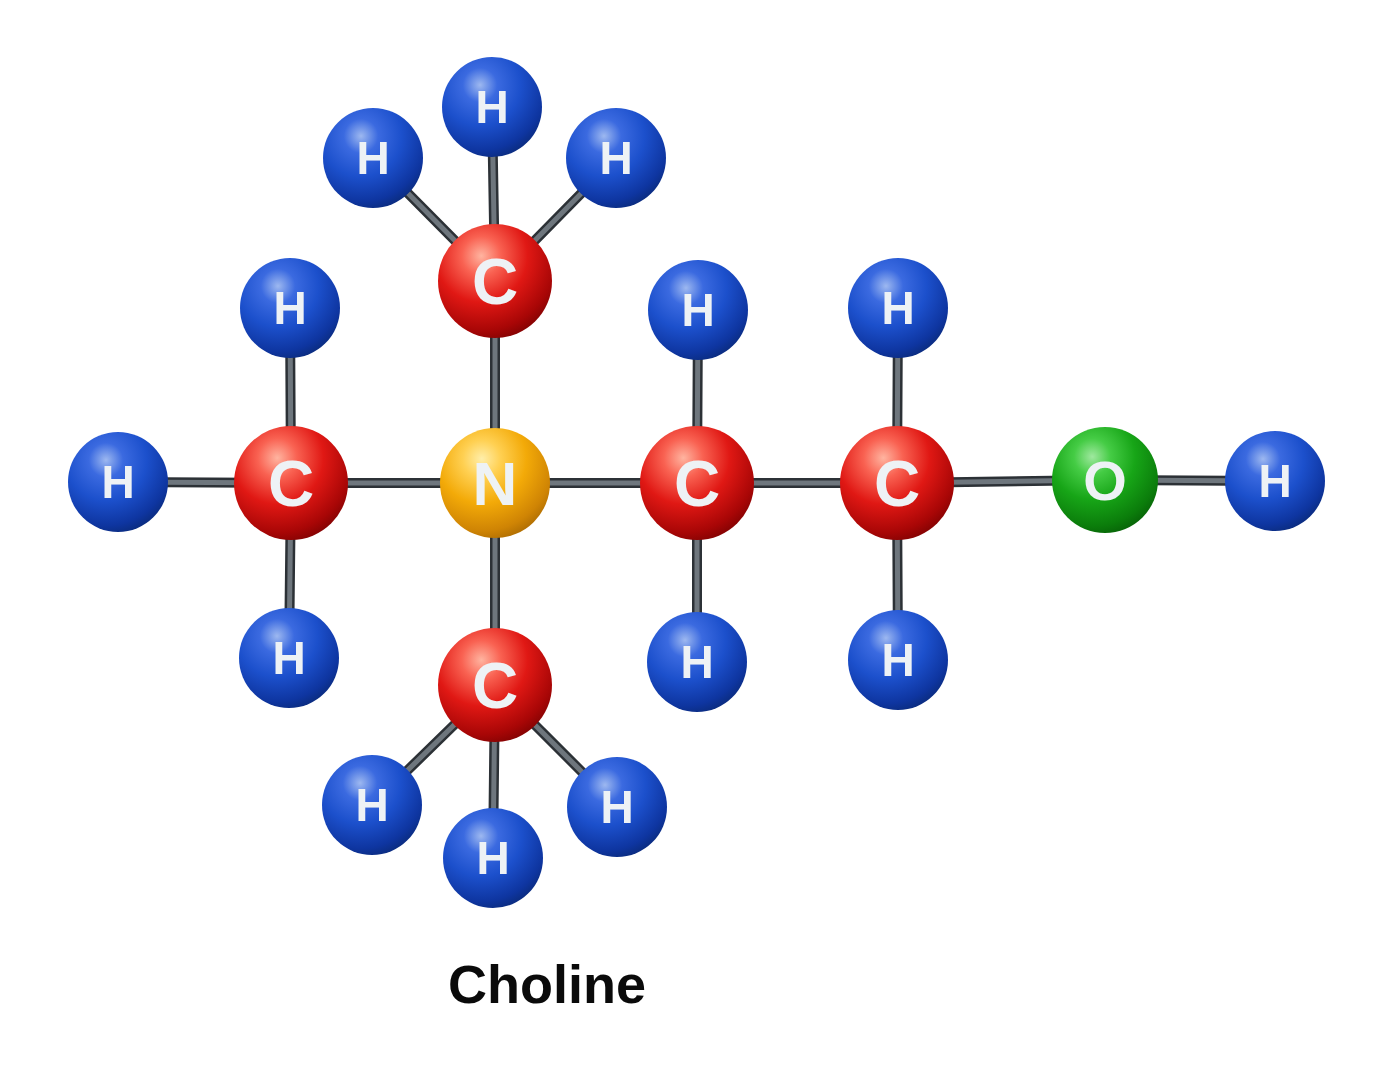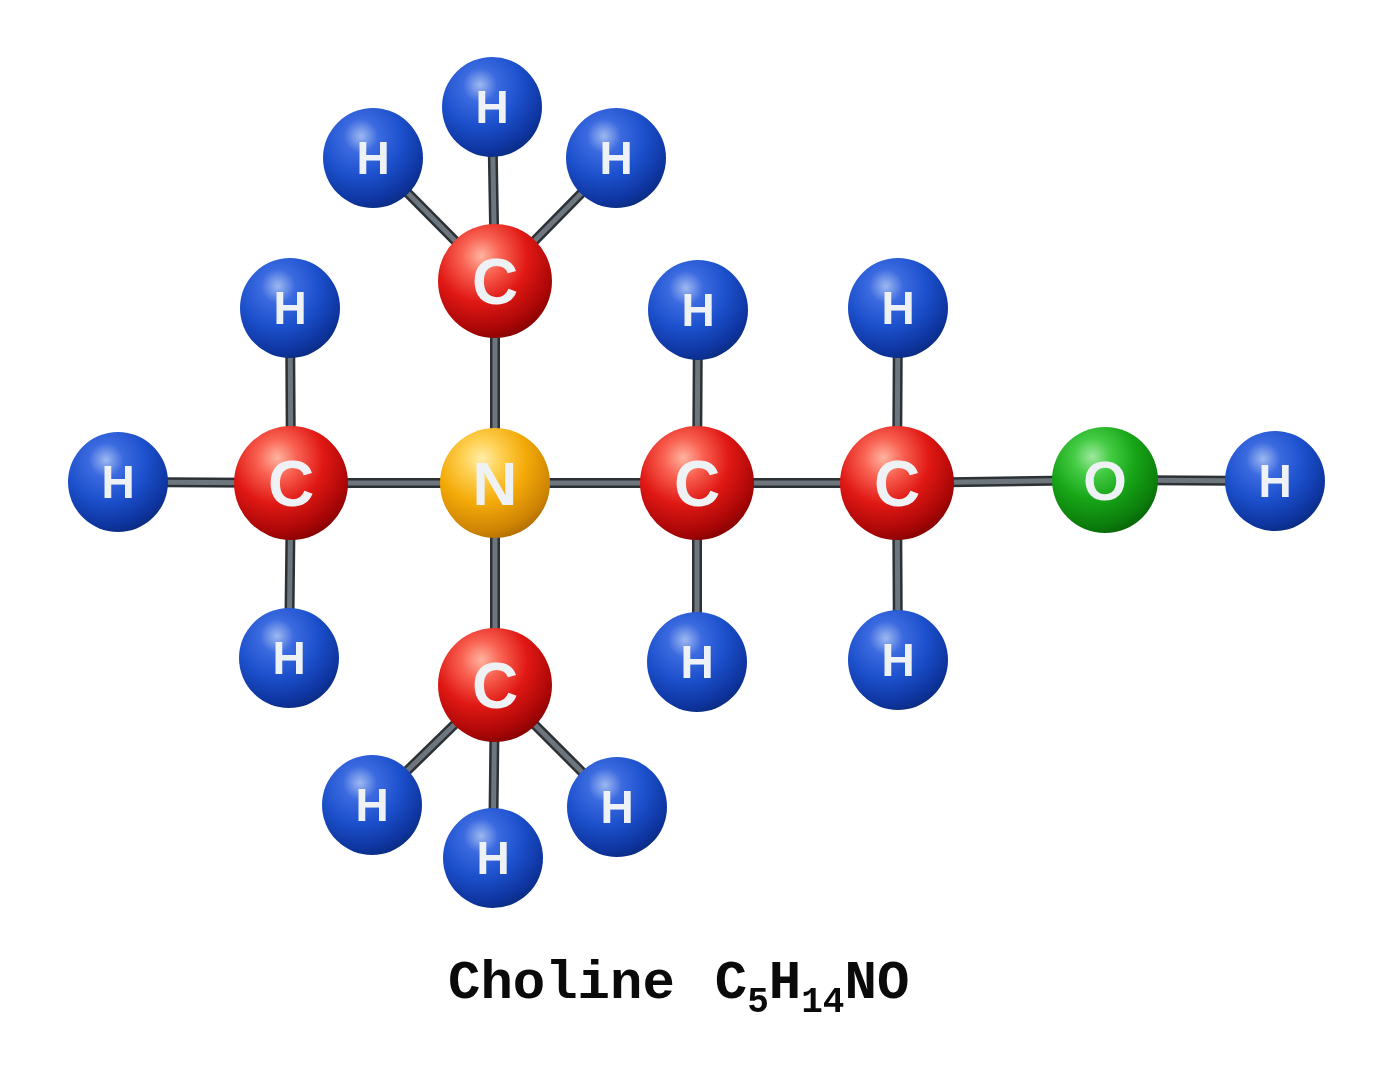--- a/index.html
+++ b/index.html
@@ -27,22 +27,22 @@
     font-weight: bold;
     text-anchor: middle;
     pointer-events: none;
   }
   .caption {
     position: absolute;
     left: 448px;
     top: 956px;
     display: flex;
     align-items: center;
-    gap: 40px;
-    font-family: Liberation Mono, monospace;
+    gap: 67px;
+    font-family: Liberation Sans, sans-serif;
     font-weight: bold;
     font-size: 54px;
     line-height: 56px;
     color: #0a0a0a;
     white-space: nowrap;
   }
   .formula sub {
     font-size: 36px;
     line-height: 0;
     position: relative;
@@ -210,15 +210,14 @@
         </g>
         <g>
           <circle cx="1275" cy="481" r="50" fill="url(#grad-H)"></circle>
           <text x="1275" y="497.33" font-size="46" fill="#eef2f5" class="atom-label">H</text>
         </g>
       </g>
   </svg>
 
   <div class="caption">
     <span class="name">Choline</span>
-    <span class="formula"><span>C</span><sub>5</sub><span>H</span><sub>14</sub><span>NO</span></span>
   </div>
 </div>
 
 </body></html>

